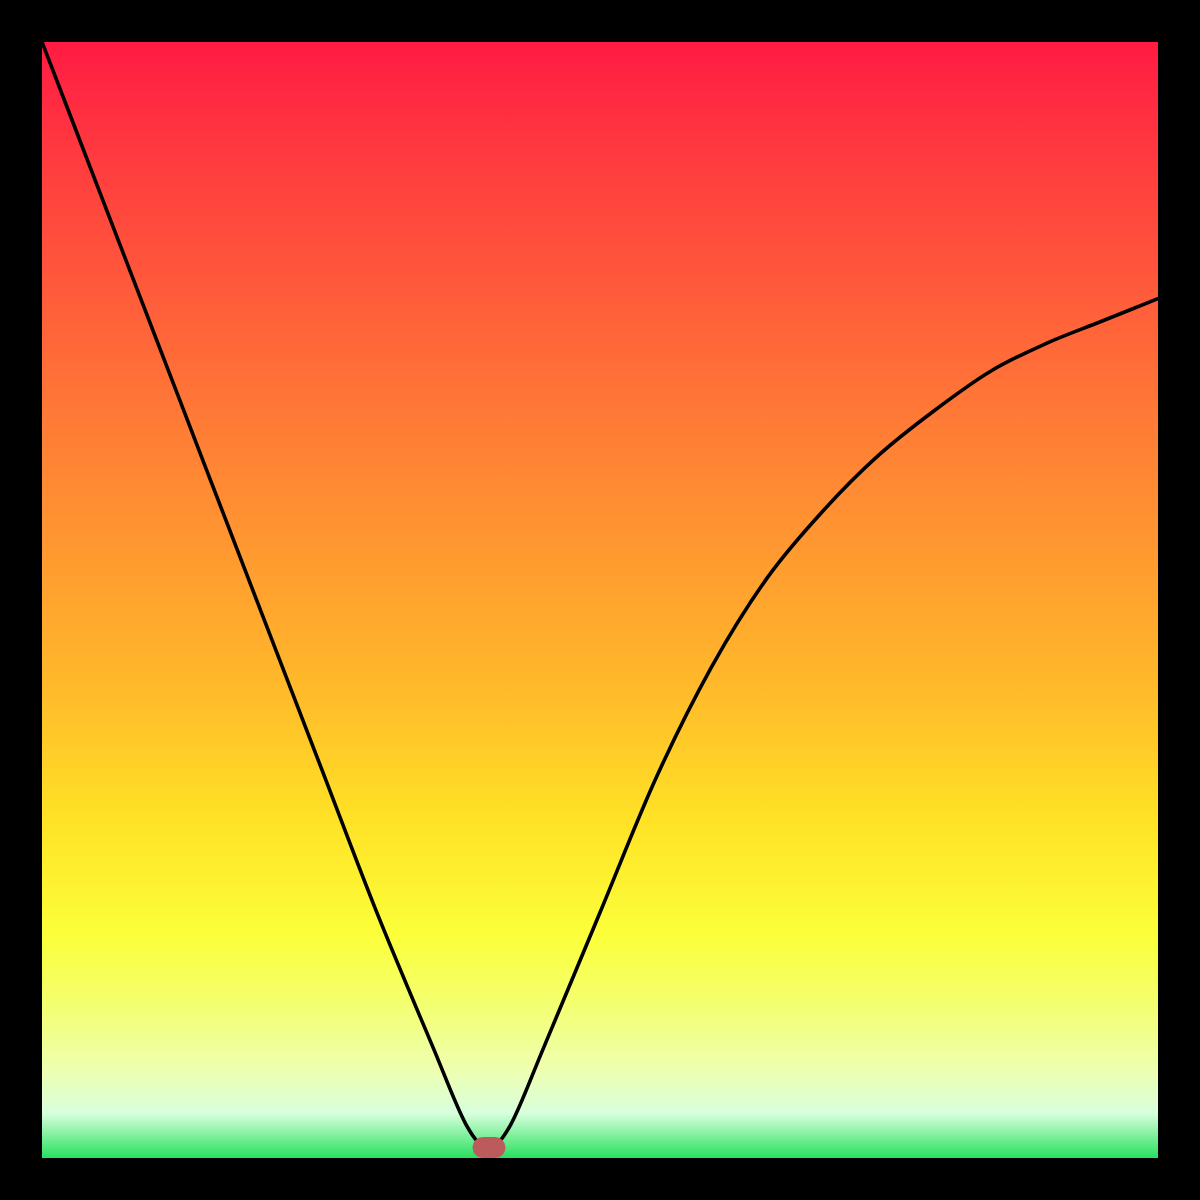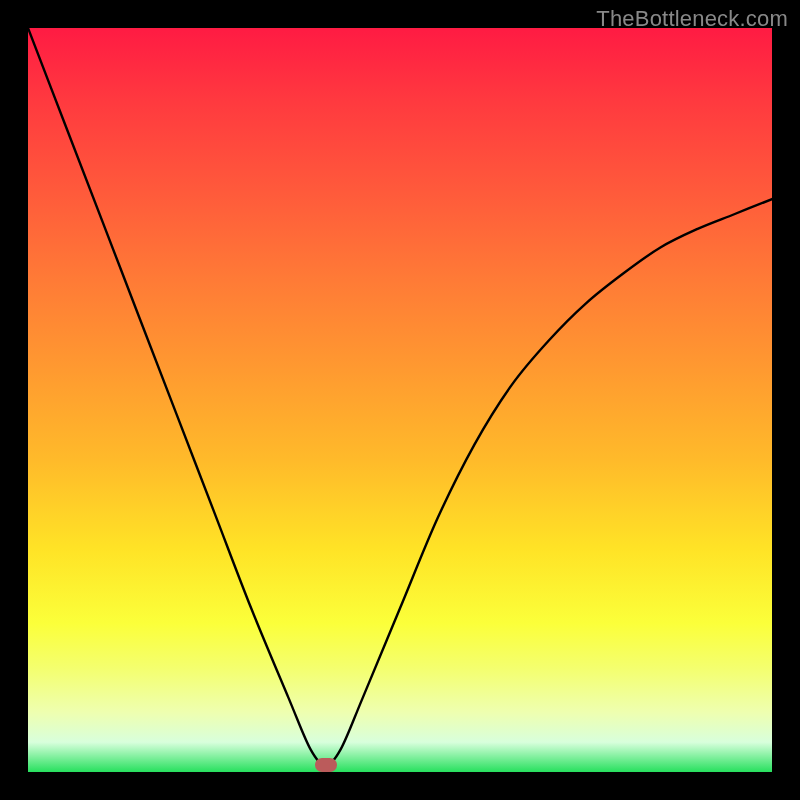--- a/index.html
+++ b/index.html
@@ -68,14 +68,13 @@
 </head>
 <body>
 
 <div class="frame">
   <div class="plot-area">
     <svg class="curve" viewBox="0 0 744 744" preserveAspectRatio="none">
       <path fill="none" stroke="#000" stroke-width="2.4" stroke-linecap="round" d="M 0.0 0.0 C 6.2 16.1 24.8 64.5 37.2 96.7 C 49.6 129.0 62.0 161.2 74.4 193.4 C 86.8 225.7 99.2 257.9 111.6 290.2 C 124.0 322.4 136.4 354.6 148.8 386.9 C 161.2 419.1 173.6 451.4 186.0 483.6 C 198.4 515.8 210.8 549.3 223.2 580.3 C 235.6 611.3 250.5 646.0 260.4 669.6 C 270.3 693.2 276.5 710.5 282.7 721.7 C 288.9 732.8 292.6 736.6 297.6 736.6 C 302.6 736.6 306.3 732.8 312.5 721.7 C 318.7 710.5 324.9 693.2 334.8 669.6 C 344.7 646.0 359.6 610.1 372.0 580.3 C 384.4 550.6 396.8 518.3 409.2 491.0 C 421.6 463.8 434.0 439.0 446.4 416.6 C 458.8 394.3 471.2 374.5 483.6 357.1 C 496.0 339.8 508.4 326.1 520.8 312.5 C 533.2 298.8 545.6 286.4 558.0 275.3 C 570.4 264.1 582.8 254.8 595.2 245.5 C 607.6 236.2 620.0 226.9 632.4 219.5 C 644.8 212.0 657.2 206.5 669.6 200.9 C 682.0 195.3 694.4 191.0 706.8 186.0 C 719.2 181.0 737.8 173.6 744.0 171.1" id="curvePath"></path>
     </svg>
     <div class="marker" id="marker" style="left: 286.6px; top: 729.56px;"></div>
   </div>
-  <div class="watermark">TheBottleneck.com</div>
 </div>
 
 </body></html>

